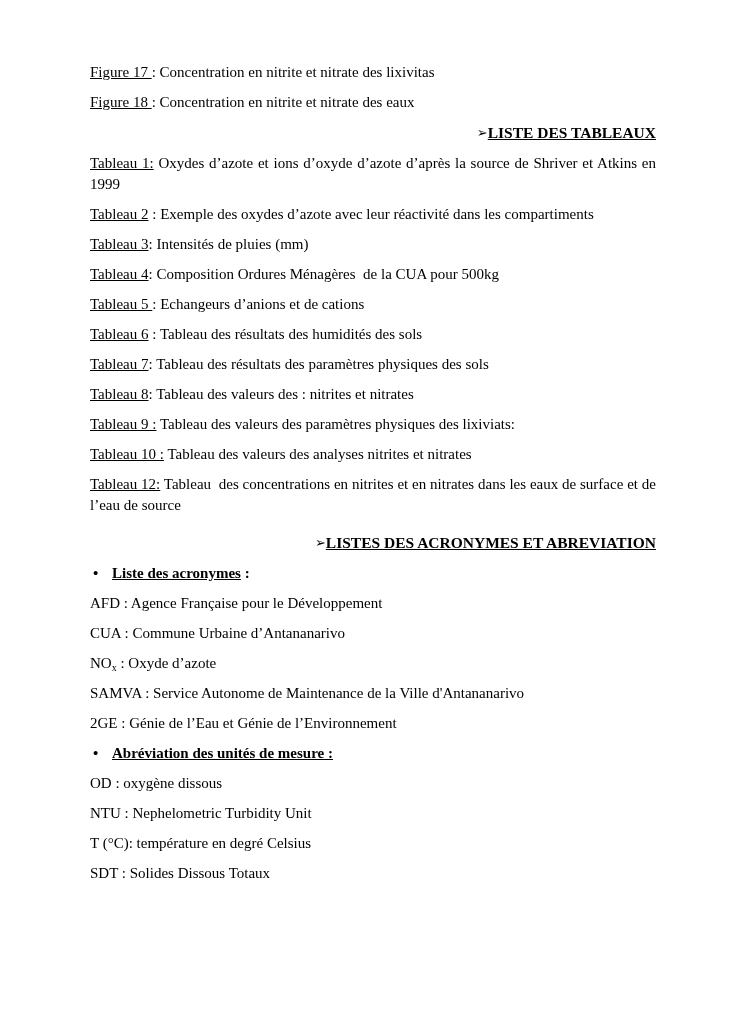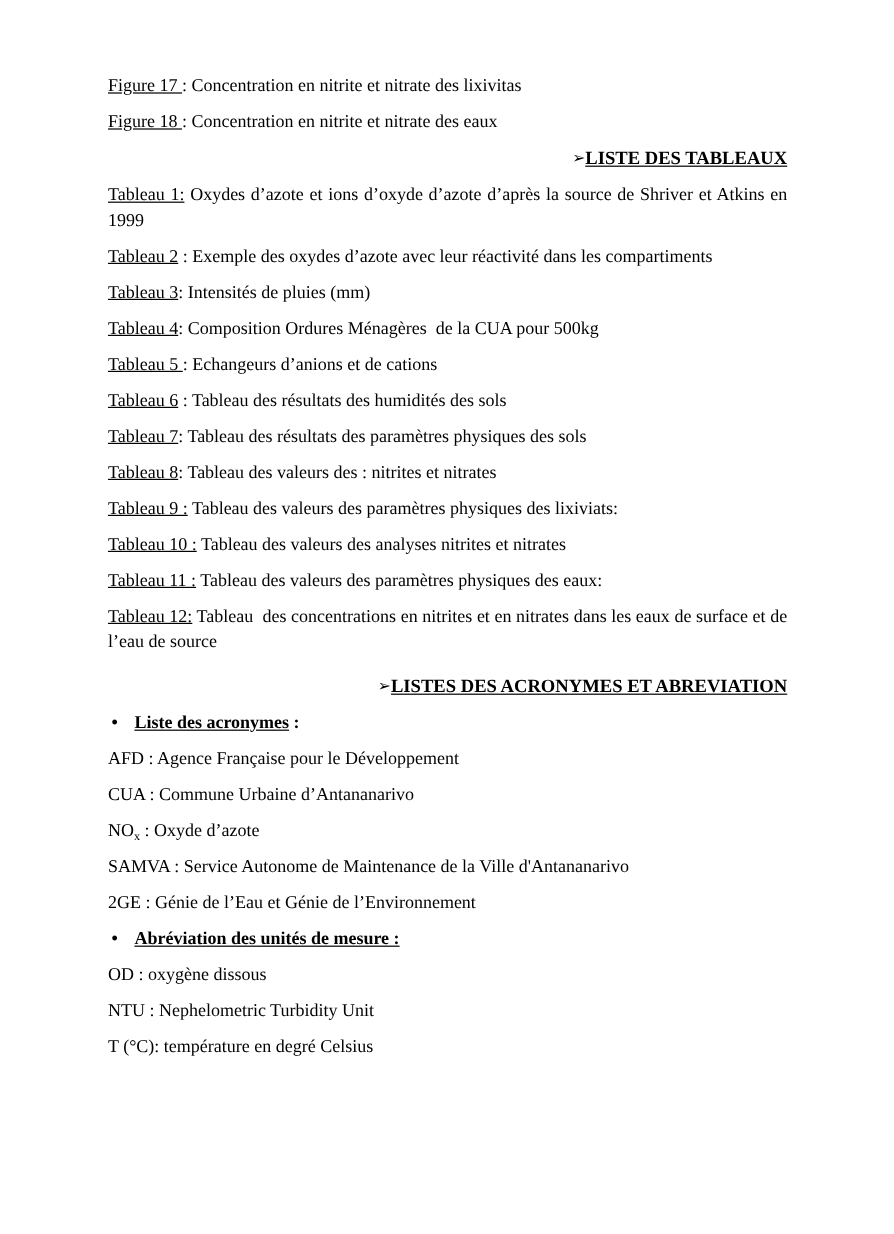--- a/index.html
+++ b/index.html
@@ -56,21 +56,20 @@
   <p class="line"><span class="u">Tableau 6</span><span> : Tableau des résultats des humidités des sols</span></p>
 
   <p class="line"><span class="u">Tableau 7</span><span>: Tableau des résultats des paramètres physiques des sols</span></p>
 
   <p class="line"><span class="u">Tableau 8</span><span>: Tableau des valeurs des : nitrites et nitrates</span></p>
 
   <p class="line"><span class="u">Tableau 9 :</span><span> Tableau des valeurs des paramètres physiques des lixiviats:</span></p>
 
   <p class="line"><span class="u">Tableau 10 :</span><span> Tableau des valeurs des analyses nitrites et nitrates</span></p>
 
-  <p class="line"><span class="u">Tableau 11 :</span><span> Tableau des valeurs des paramètres physiques des eaux:</span></p>
 
   <p class="line"><span class="u">Tableau 12:</span><span> Tableau  des concentrations en nitrites et en nitrates dans les eaux de surface et de l’eau de source</span></p>
 
   <p class="line heading h2"><span class="arrow">➢</span><span class="title">LISTES DES ACRONYMES ET ABREVIATION</span></p>
 
   <p class="line sub"><span class="dot">•</span><span class="b u">Liste des acronymes</span><span class="b"> :</span></p>
 
   <p class="line"><span>AFD : Agence Française pour le Développement</span></p>
 
   <p class="line"><span>CUA : Commune Urbaine d’Antananarivo</span></p>
@@ -83,14 +82,15 @@
 
   <p class="line sub"><span class="dot">•</span><span class="b u">Abréviation des unités de mesure :</span></p>
 
 
   <p class="line"><span>OD : oxygène dissous</span></p>
 
   <p class="line"><span>NTU : Nephelometric Turbidity Unit</span></p>
 
   <p class="line"><span>T (°C): température en degré Celsius</span></p>
 
+  <p class="line"><span>SDT : Solides Dissous Totaux</span></p>
 
 </div>
 
 </body></html>

